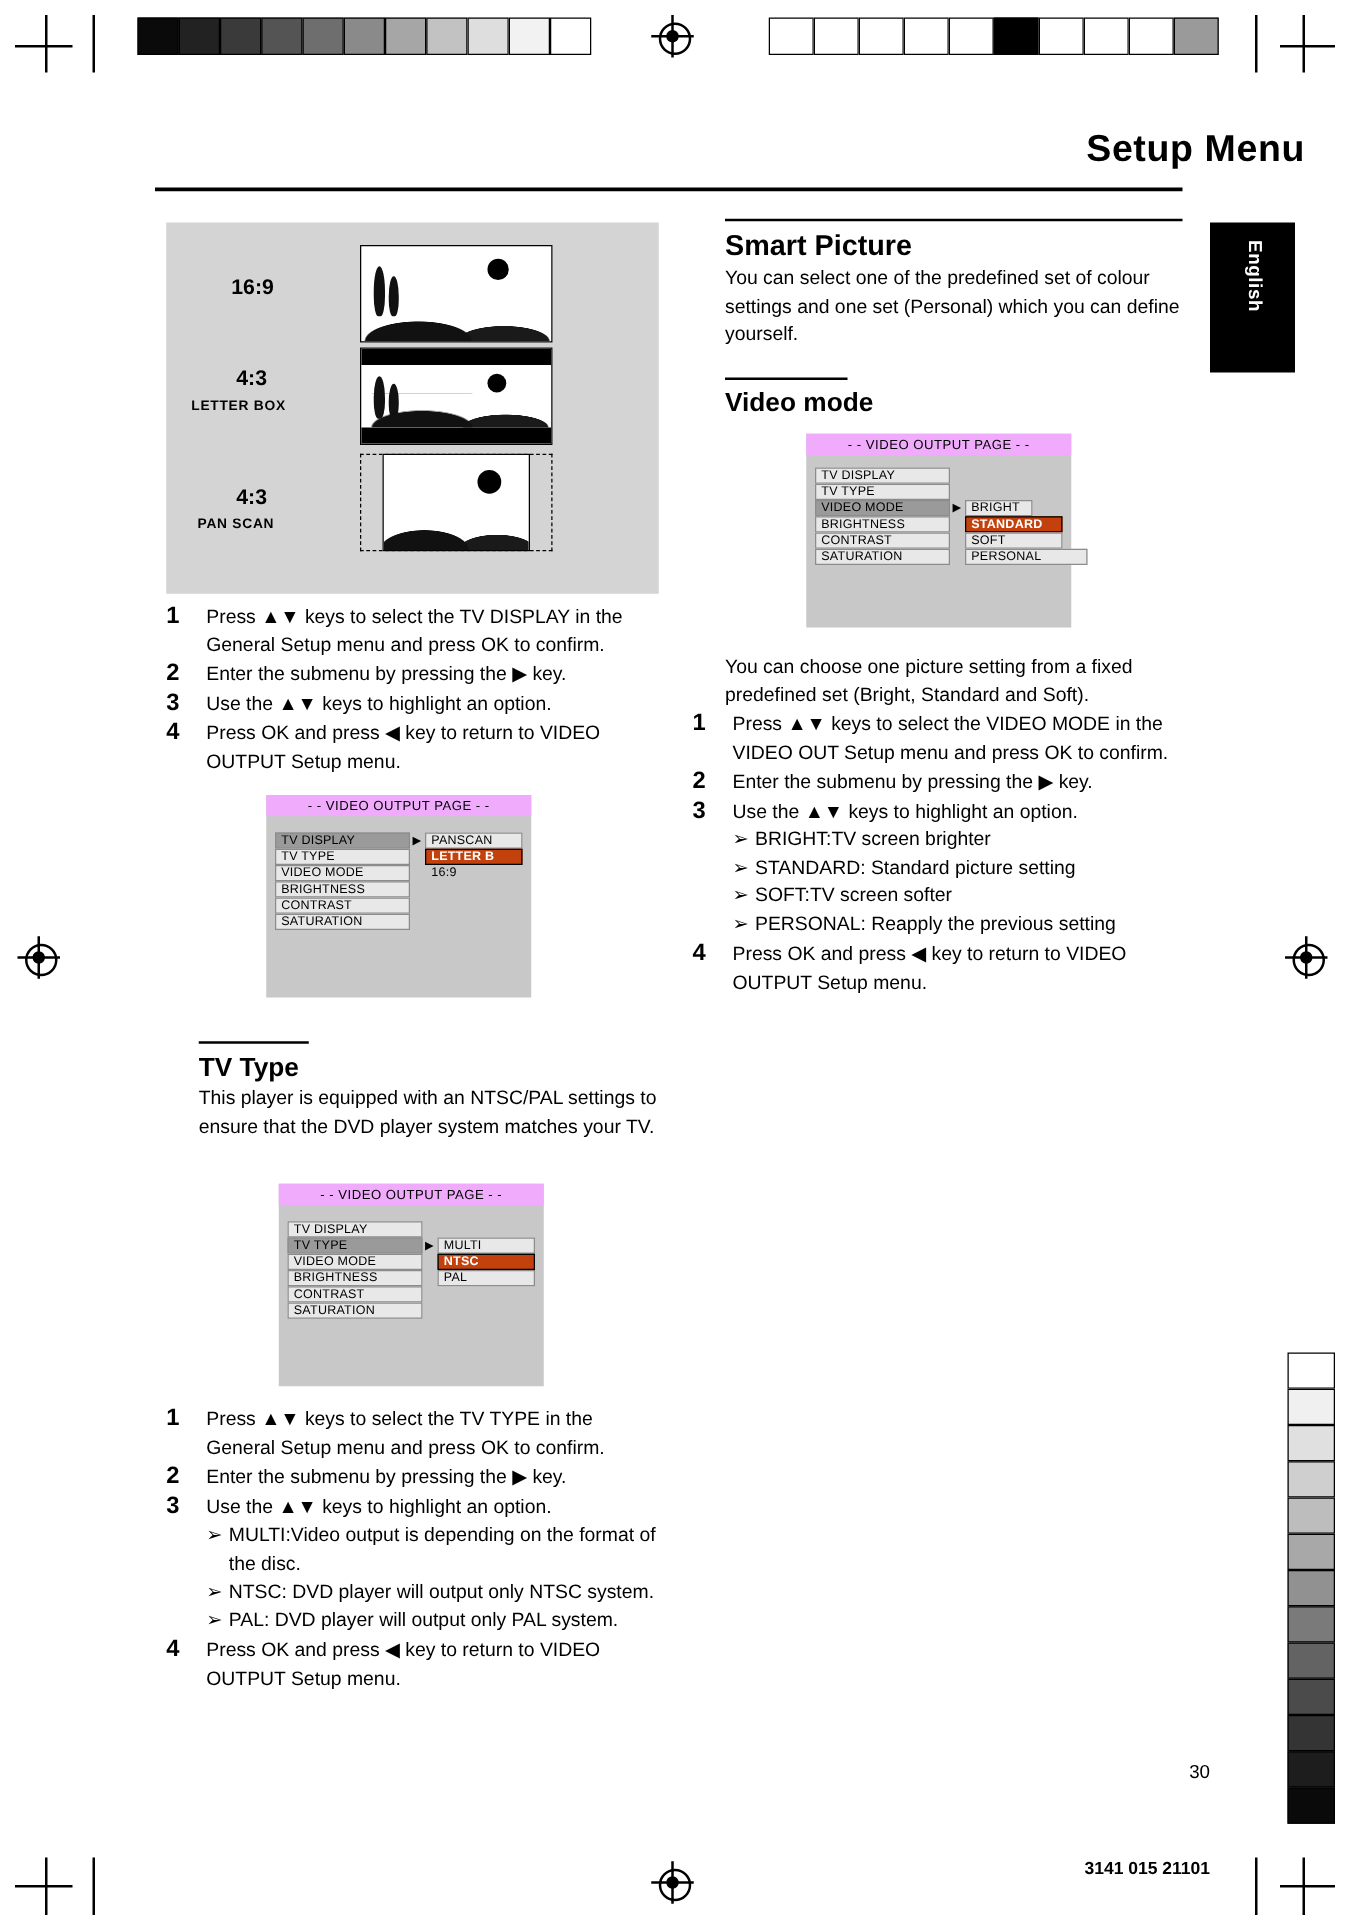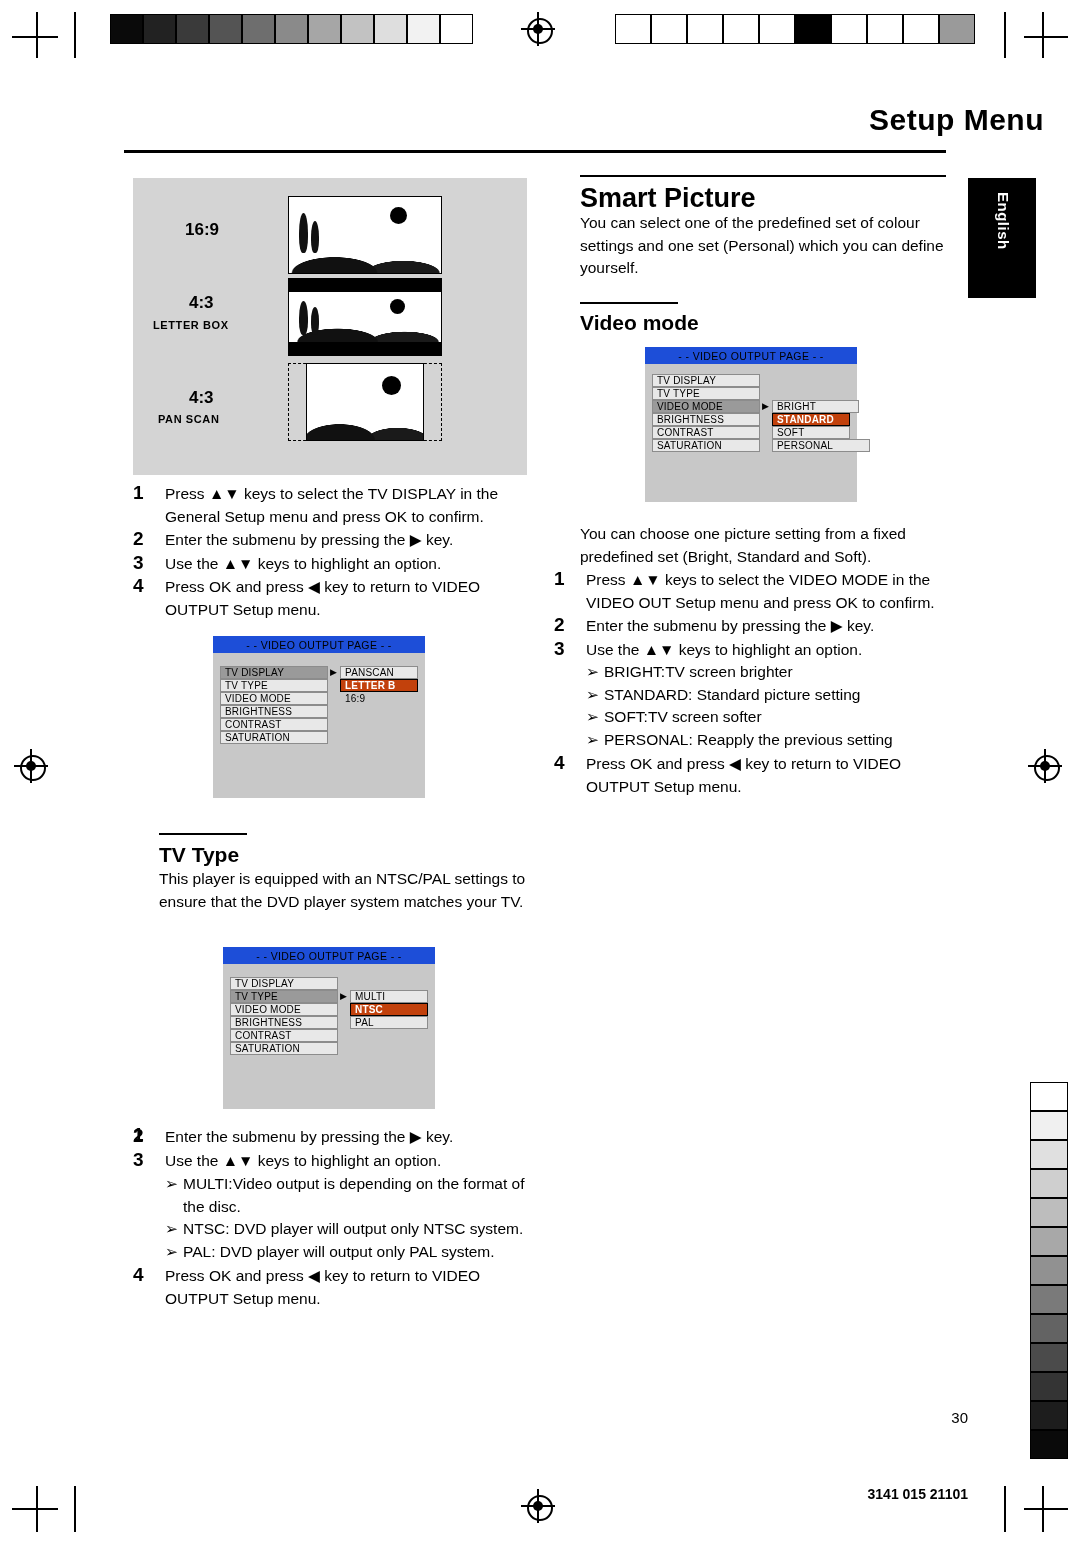--- a/index.html
+++ b/index.html
@@ -52,21 +52,21 @@
 
   
   .steps{position:absolute;font-size:15.5px;line-height:22.5px;}
   .step{position:relative;padding-left:32px;margin-bottom:1px;}
   .step .n{position:absolute;left:0;top:-1px;font-size:19px;font-weight:bold;}
   .arrowline{position:relative;padding-left:18px;}
   .arrowline .ar{position:absolute;left:0;top:0;}
 
   
   .osd{position:absolute;background:#c8c8c8;}
-  .osd .hdr{position:absolute;left:0;top:0;right:0;height:17px;background:#1d4ed8;
+  .osd .hdr{position:absolute;left:0;top:0;right:0;height:17px;background:#f0abfc;
     font-size:10.5px;letter-spacing:.4px;display:flex;align-items:center;justify-content:center;}
   .osdrow{position:absolute;height:13px;background:#e8e8e8;border:1px solid #8c8c8c;box-sizing:border-box;
     font-size:10px;display:flex;align-items:center;padding-left:4px;letter-spacing:.2px;}
   .osdrow.sel{background:#c2410c;color:#fff;border-color:#000;}
   .osdrow.hl{background:#9a9a9a;}
   .caret{position:absolute;font-size:9px;}
 
   .sec-rule{position:absolute;height:2px;background:#000;}
   .h2{position:absolute;font-size:21px;font-weight:bold;}
   .para{position:absolute;font-size:15.5px;line-height:22.5px;}
@@ -252,20 +252,21 @@
     <div class="osdrow" style="left:7px;top:95px;width:108px;">SATURATION</div>
     <div class="caret" style="left:117px;top:44px;">▶</div>
     <div class="osdrow" style="left:127px;top:43px;width:78px;">MULTI</div>
     <div class="osdrow sel" style="left:127px;top:56px;width:78px;font-weight:bold;">NTSC</div>
     <div class="osdrow" style="left:127px;top:69px;width:78px;">PAL</div>
   </div>
 
   <div class="steps" style="left:133px;top:1125px;width:395px;">
     <div class="step">
       <span class="n">1</span>
+      <span>Press ▲▼ keys to select the TV TYPE in the General Setup menu and press OK to confirm.</span>
     </div>
     <div class="step">
       <span class="n">2</span>
       <span>Enter the submenu by pressing the ▶ key.</span>
     </div>
     <div class="step">
       <span class="n">3</span>
       <span>Use the ▲▼ keys to highlight an option.</span>
       <div class="arrowline" style="margin-top:1px;">
         <span class="ar">➢</span>
@@ -280,36 +281,36 @@
         <span>PAL: DVD player will output only PAL system.</span>
       </div>
     </div>
     <div class="step" style="margin-top:2px;">
       <span class="n">4</span>
       <span>Press OK and press ◀ key to return to VIDEO OUTPUT Setup menu.</span>
     </div>
   </div>
 
   <div class="sec-rule" style="left:580px;top:175px;width:366px;"></div>
-  <div class="h2" style="left:580px;top:183px;font-size:27px;">Smart Picture</div>
+  <div class="h2" style="left:580px;top:183px;font-size:23px;">Smart Picture</div>
   <div class="para" style="left:580px;top:212px;width:372px;">You can select one of the predefined set of colour settings and one set (Personal) which you can define yourself.</div>
 
   <div class="sec-rule" style="left:580px;top:302px;width:98px;"></div>
   <div class="h2" style="left:580px;top:311px;">Video mode</div>
 
   <div class="osd" style="left:645px;top:347px;width:212px;height:155px;">
     <div class="hdr">- -  VIDEO OUTPUT PAGE  - -</div>
     <div class="osdrow" style="left:7px;top:27px;width:108px;">TV DISPLAY</div>
     <div class="osdrow" style="left:7px;top:40px;width:108px;">TV TYPE</div>
     <div class="osdrow hl" style="left:7px;top:53px;width:108px;">VIDEO MODE</div>
     <div class="osdrow" style="left:7px;top:66px;width:108px;">BRIGHTNESS</div>
     <div class="osdrow" style="left:7px;top:79px;width:108px;">CONTRAST</div>
     <div class="osdrow" style="left:7px;top:92px;width:108px;">SATURATION</div>
     <div class="caret" style="left:117px;top:54px;">▶</div>
-    <div class="osdrow" style="left:127px;top:53px;width:87px;">BRIGHT</div>
+    <div class="osdrow" style="left:127px;top:53px;width:54px;">BRIGHT</div>
     <div class="osdrow sel" style="left:127px;top:66px;width:78px;font-weight:bold;">STANDARD</div>
     <div class="osdrow" style="left:127px;top:79px;width:78px;">SOFT</div>
     <div class="osdrow" style="left:127px;top:92px;width:98px;">PERSONAL</div>
   </div>
 
   <div class="para" style="left:580px;top:523px;width:372px;">You can choose one picture setting from a fixed predefined set (Bright, Standard and Soft).</div>
 
   <div class="steps" style="left:554px;top:569px;width:400px;">
     <div class="step">
       <span class="n">1</span>

